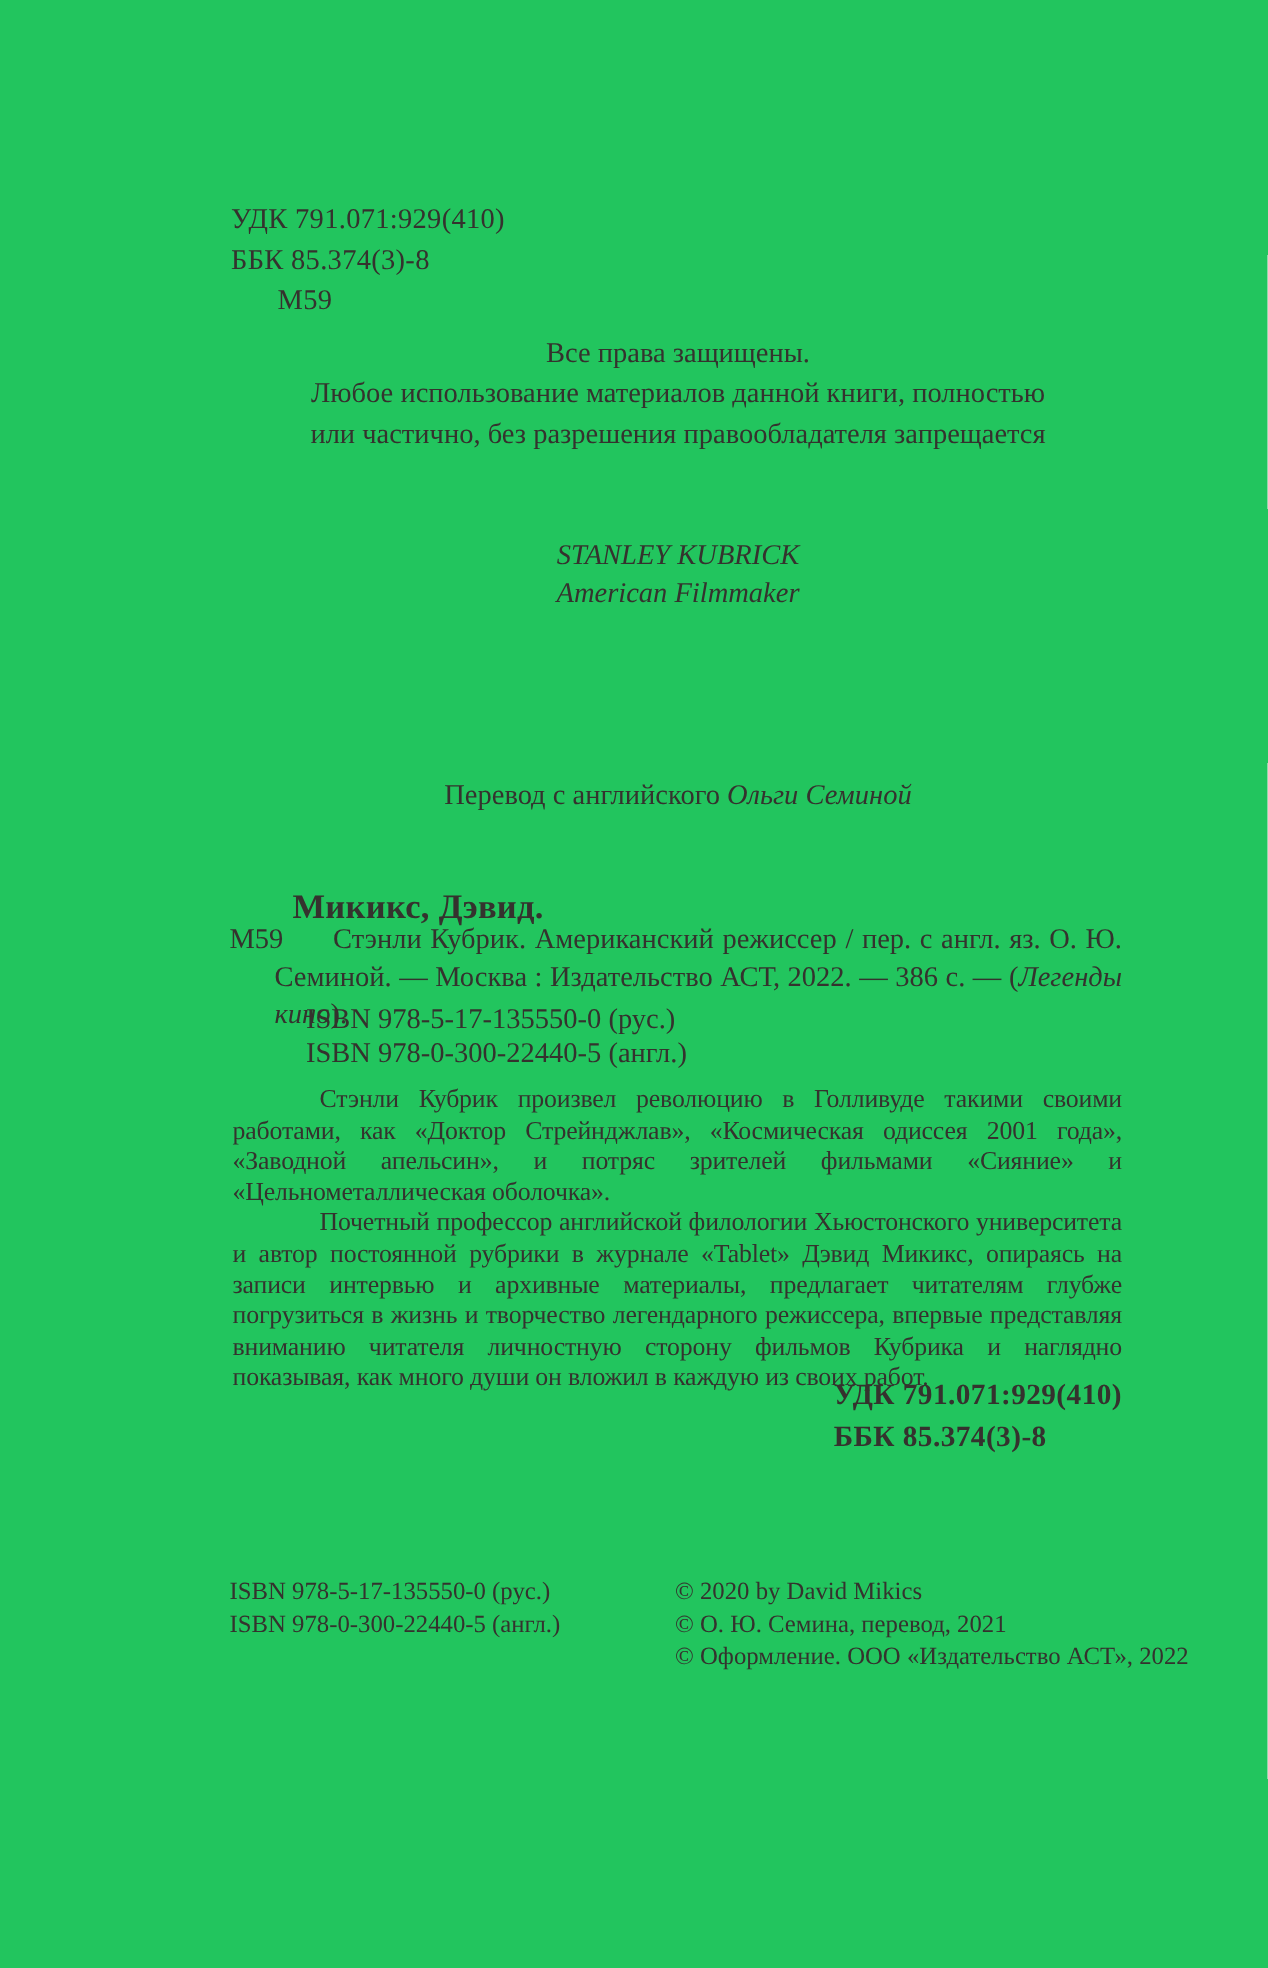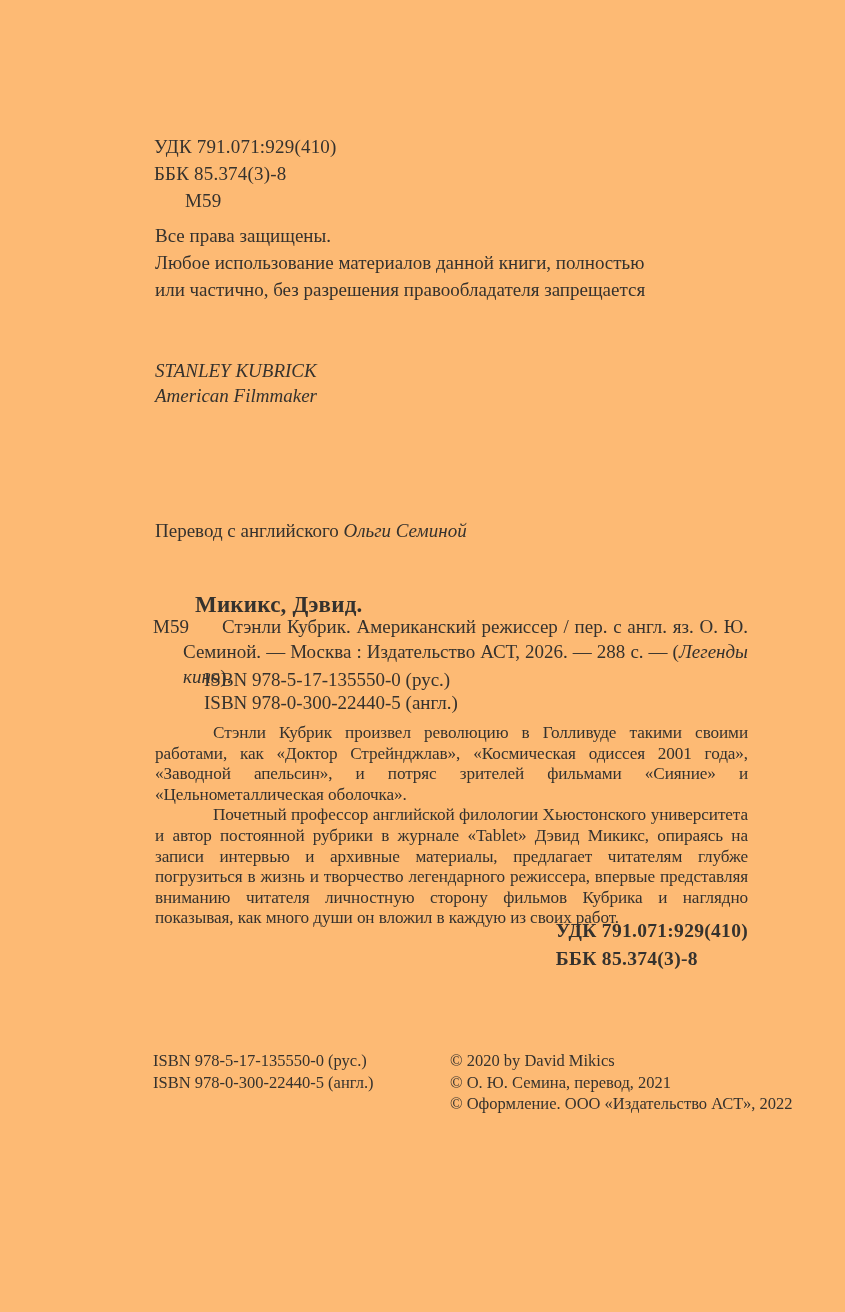--- a/index.html
+++ b/index.html
@@ -1,38 +1,38 @@
 <!DOCTYPE html>
 <html><head>
 <meta charset="utf-8">
 <style>
   html, body { margin: 0; padding: 0; background: #e8e8e8; }
   .page {
     position: relative;
     width: 845px;
     height: 1312px;
-    background: #fdba74;
+    background: #22c55e;
     font-family: "Liberation Serif", "DejaVu Serif", serif;
     color: #35322e;
     overflow: hidden;
   }
   .abs { position: absolute; }
 
   
   .top-codes {
     left: 154px; top: 133px;
     font-size: 19px; line-height: 27px;
     letter-spacing: 0.2px;
   }
   .top-codes .author-sign { margin-left: 31px; }
 
   
   .centered {
     left: 155px; width: 594px;
-    text-align: left;
+    text-align: center;
   }
   .rights-block { top: 222px; font-size: 19px; line-height: 27px; }
   .orig-publisher { top: 314px; font-size: 19.5px; line-height: 27px; }
   .orig-title { top: 358px; font-size: 19px; line-height: 25px; font-style: italic; }
   .photo-credits { top: 452px; font-size: 19px; line-height: 26px; }
   .translation-line { top: 520px; font-size: 19px; }
 
   
   .card-author { left: 195px; top: 592px; font-size: 23px; font-weight: bold; letter-spacing: 0.2px; }
   .card-entry-wrap { left: 183px; top: 614px; width: 565px; font-size: 19px; line-height: 25px; }
@@ -78,21 +78,21 @@
 
 
   <div class="abs centered translation-line">
     <span>Перевод с английского </span><span class="it">Ольги Семиной</span>
   </div>
 
   <div class="abs card-author">Микикс, Дэвид.</div>
 
   <div class="abs card-entry-wrap">
     <span class="card-code">М59</span>
-    <p class="card-entry"><span>Стэнли Кубрик. Американский режиссер / пер. с англ. яз. О. Ю. Семиной. — Москва : Издательство АСТ, 2026. — 288 с. — (</span><span class="it">Легенды кино</span><span>).</span></p>
+    <p class="card-entry"><span>Стэнли Кубрик. Американский режиссер / пер. с англ. яз. О. Ю. Семиной. — Москва : Издательство АСТ, 2022. — 386 с. — (</span><span class="it">Легенды кино</span><span>).</span></p>
   </div>
 
   <div class="abs card-isbns">
     <div>ISBN 978-5-17-135550-0 (рус.)</div>
     <div>ISBN 978-0-300-22440-5 (англ.)</div>
   </div>
 
   <div class="abs annotation">
     <p>Стэнли Кубрик произвел революцию в Голливуде такими своими работами, как «Доктор Стрейнджлав», «Космическая одиссея 2001 года», «Заводной апельсин», и потряс зрителей фильмами «Сияние» и «Цельнометаллическая оболочка».</p>
     <p>Почетный профессор английской филологии Хьюстонского университета и автор постоянной рубрики в журнале «Tablet» Дэвид Микикс, опираясь на записи интервью и архивные материалы, предлагает читателям глубже погрузиться в жизнь и творчество легендарного режиссера, впервые представляя вниманию читателя личностную сторону фильмов Кубрика и наглядно показывая, как много души он вложил в каждую из своих работ.</p>

